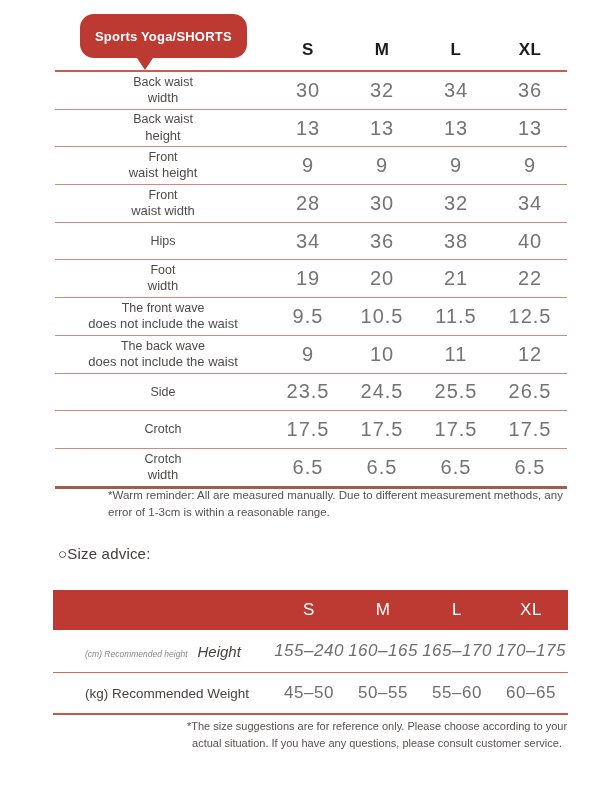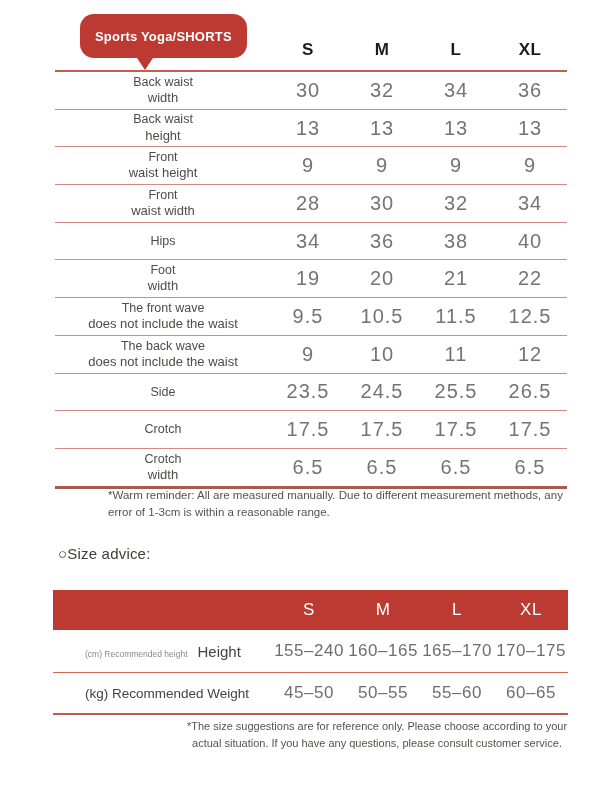--- a/index.html
+++ b/index.html
@@ -64,21 +64,21 @@
     font-size:15px;color:#403c3a;letter-spacing:.2px;margin-left:20px;
   }
   .advice-bar{
     position:absolute;left:53px;top:590px;width:515px;height:40px;
     background:var(--red);
     display:grid;grid-template-columns:219px repeat(4,74px);align-items:center;
   }
   .advice-bar .col{text-align:center;color:#ffffff;font-size:17px;letter-spacing:.5px;}
   .advice-table{position:absolute;left:53px;top:630px;width:515px;}
   .arow{display:grid;grid-template-columns:219px repeat(4,74px);align-items:center;}
-  .arow--height{height:42px;border-bottom:1.5px solid #d4675a;}
+  .arow--height{height:42px;border-bottom:1.5px solid #d4675a;font-style:italic;}
   .arow--weight{height:40px;border-bottom:2.5px solid #c25a4b;}
   .alabel{display:flex;align-items:baseline;gap:10px;padding-left:32px;color:#46423f;}
   .alabel .prefix{font-size:8.5px;color:#8d8884;}
   .arow--height .alabel .main{font-size:15px;}
   .arow--weight .alabel .main{font-size:13.5px;}
   .aval{text-align:center;font-size:17px;color:#6e6e6e;letter-spacing:.5px;font-weight:300;}
 
   
   .note2{
     position:absolute;left:178px;top:718px;width:398px;

